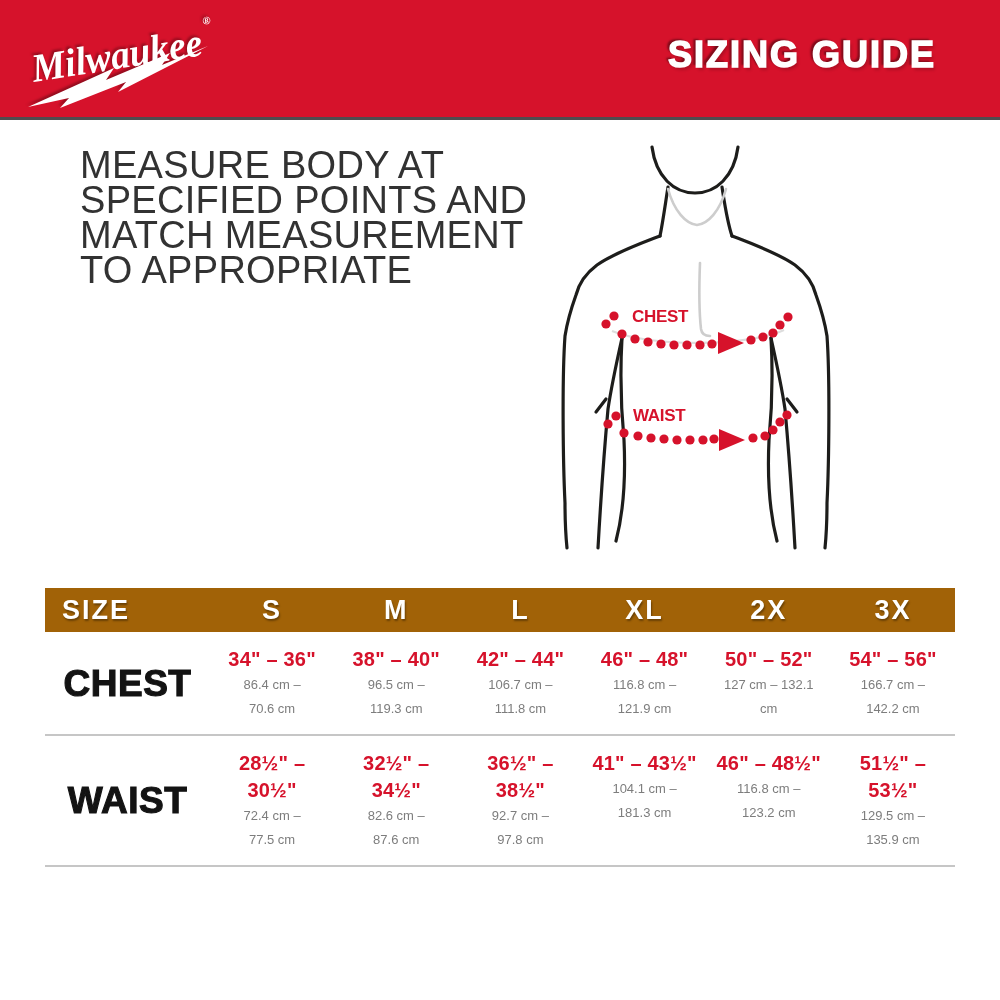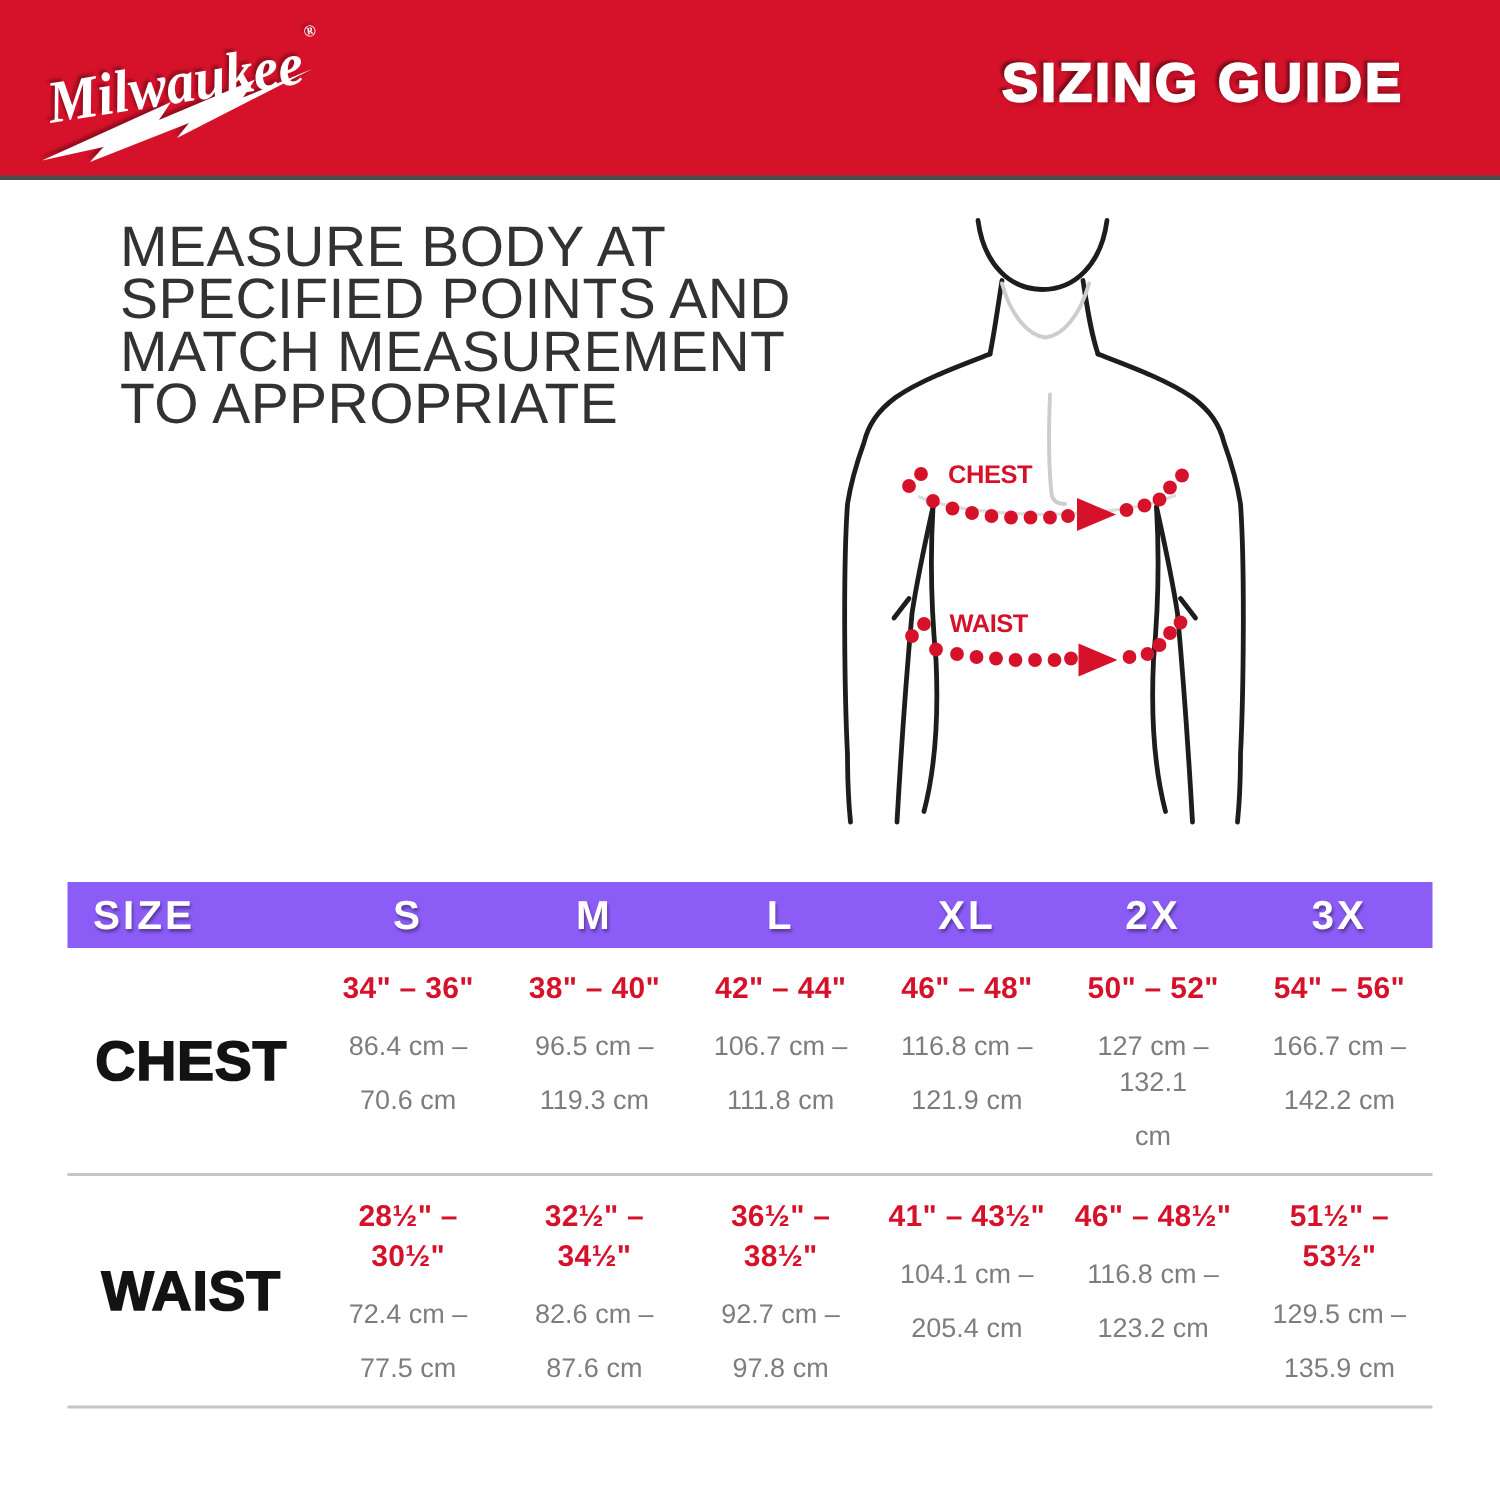--- a/index.html
+++ b/index.html
@@ -39,39 +39,39 @@
   .fig-outline{ fill:none; stroke:#1d1d1b; stroke-width:3.2; stroke-linecap:round; }
   .fig-light{ fill:none; stroke:#cdcdcd; stroke-width:2.6; stroke-linecap:round; }
   .fig-tape{ fill:none; stroke:#dddddd; stroke-width:2.2; }
   .fig-dot{ fill:#d6122b; }
   .fig-arrow{ fill:#d6122b; }
   .fig-label{ fill:#d6122b; font-size:17px; font-weight:bold; letter-spacing:-0.3px; }
   
   .sizing-table{ position:absolute; left:45px; top:588px; width:910px; }
   .thead{
     display:grid; grid-template-columns:165px repeat(6,1fr);
-    background:#8b5cf6; height:44px; align-items:center;
+    background:#a16207; height:44px; align-items:center;
   }
   .thead .hcell{
     color:#fff; font-size:27px; font-weight:bold; letter-spacing:2px; text-align:center;
     text-shadow:1px 2px 2px rgba(0,0,0,.35);
   }
   .thead .hcell.first{ text-align:left; padding-left:17px; }
   .trow{
     display:grid; grid-template-columns:165px repeat(6,1fr);
     padding:14px 0 13px; border-bottom:2px solid #c6c6c6;
   }
   .row-label{
     align-self:center; text-align:center;
     font-size:37px; font-weight:bold; color:#131313; letter-spacing:.5px;
     -webkit-text-stroke:1.1px #131313;
   }
   .cell{ text-align:center; padding:0 6px; }
   .inches{ color:#d6122b; font-size:20px; font-weight:bold; line-height:27px; letter-spacing:.2px; }
-  .cm{ color:#7d7d7d; font-size:18px; line-height:24px;margin-top:12px; }
+  .cm{ color:#7d7d7d; font-size:13px; line-height:24px; }
 </style>
 </head>
 <body>
 
 <div class="canvas">
 
   <header class="topbar">
     <svg class="logo-svg" viewBox="0 0 205 108" aria-hidden="true">
       <polygon fill="#ffffff" points="6,99 92,60 84,72 148,45 140,57 186,38 96,84 104,74 38,100 47,90"></polygon>
       <text x="10" y="60" font-size="40" textLength="172" lengthAdjust="spacingAndGlyphs" transform="rotate(-9 100 55)">Milwaukee</text>
@@ -210,21 +210,21 @@
         <div class="cm">87.6 cm</div>
       </div>
       <div class="cell">
         <div class="inches">36½" – 38½"</div>
         <div class="cm">92.7 cm –</div>
         <div class="cm">97.8 cm</div>
       </div>
       <div class="cell">
         <div class="inches">41" – 43½"</div>
         <div class="cm">104.1 cm –</div>
-        <div class="cm">205.4 cm</div>
+        <div class="cm">181.3 cm</div>
       </div>
       <div class="cell">
         <div class="inches">46" – 48½"</div>
         <div class="cm">116.8 cm –</div>
         <div class="cm">123.2 cm</div>
       </div>
       <div class="cell">
         <div class="inches">51½" – 53½"</div>
         <div class="cm">129.5 cm –</div>
         <div class="cm">135.9 cm</div>

